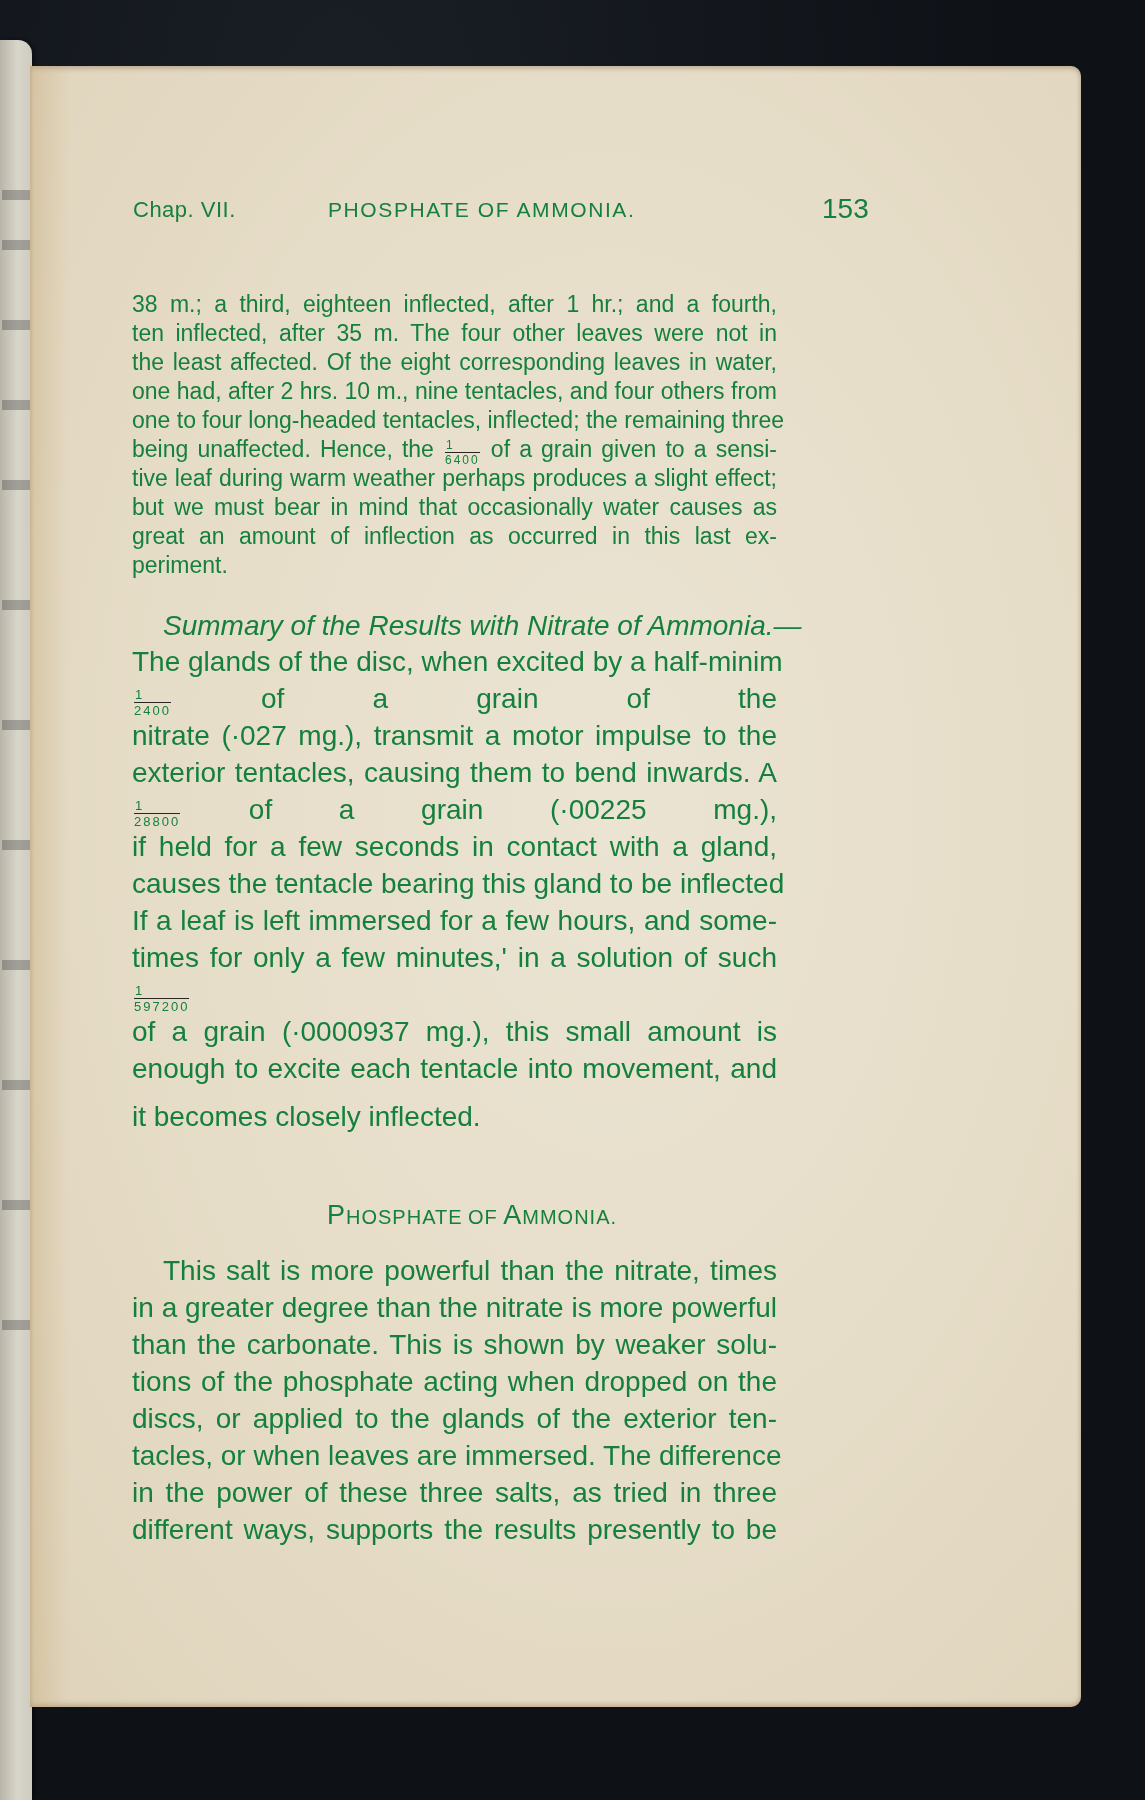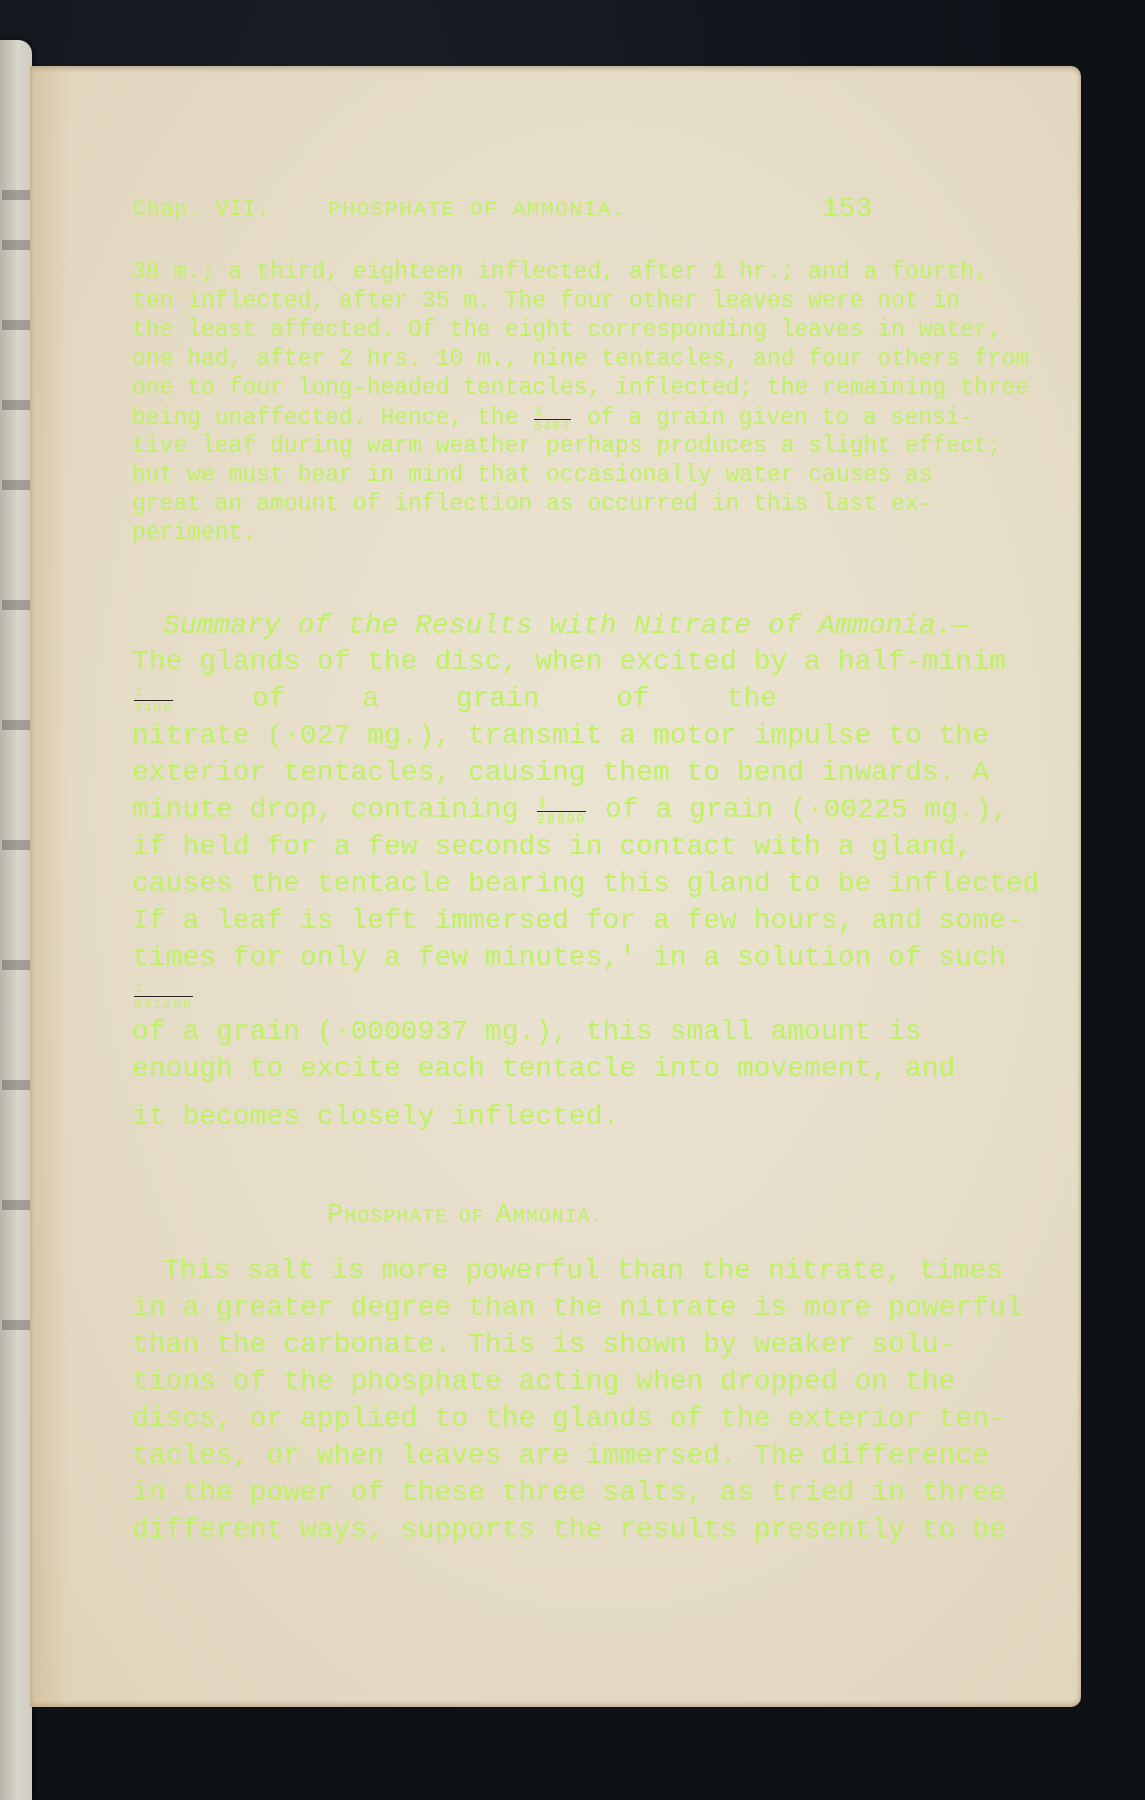--- a/index.html
+++ b/index.html
@@ -30,24 +30,24 @@
         radial-gradient(ellipse at 55% 45%, #ebe4d3 0%, #e6ddc8 55%, #dfd3ba 100%);
       border-top-right-radius: 10px;
       border-bottom-right-radius: 10px;
       box-shadow: inset 0 3px 4px rgba(90,60,30,0.25), inset 0 -3px 4px rgba(110,70,30,0.25);
     }
     .page::before {
       content: ""; position: absolute; left: 0; top: 0; bottom: 0; width: 40px;
       background: linear-gradient(90deg, rgba(200,175,130,0.45), rgba(200,175,130,0));
     }
     .line {
-      position: absolute; white-space: nowrap; color: #bef264;
-      font-family: Liberation Mono, monospace;
+      position: absolute; white-space: nowrap; color: #15803d;
+      font-family: Liberation Sans, sans-serif;
     }
-    .small { font-size: 23px; }
+    .small { font-size: 23px; margin-top: 32px; }
     .large { font-size: 28px; }
     .justify {
       text-align: justify; text-align-last: justify; width: 645px;
     }
     .justify-l { text-align: justify; text-align-last: justify; width: 645px; }
     .header-chap { font-size: 22px; letter-spacing: 0.5px; }
     .header-title { font-size: 21px; letter-spacing: 1.6px; }
     .folio { font-size: 28px; }
     .italic { font-style: italic; }
     .sc-big { font-size: 27px; }
@@ -106,30 +106,29 @@
 <div>
   <div class="line large italic" style="left:163px; top:610px; width:614px; text-align:justify; text-align-last:justify;">Summary of the Results with Nitrate of Ammonia.—</div>
   <div class="line large justify" style="left:132px; top:646px;">The glands of the disc, when excited by a half-minim</div>
   <div class="line large justify" style="left:132px; top:683px;">
     <span class="frac big"><span class="num">1</span><span class="den">2400</span></span>
     <span>of a grain of the</span>
   </div>
   <div class="line large justify" style="left:132px; top:720px;">nitrate (·027 mg.), transmit a motor impulse to the</div>
   <div class="line large justify" style="left:132px; top:757px;">exterior tentacles, causing them to bend inwards. A</div>
   <div class="line large justify" style="left:132px; top:794px;">
-    <span>minute drop, containing</span>
     <span class="frac big"><span class="num">1</span><span class="den">28800</span></span>
     <span>of a grain (·00225 mg.),</span>
   </div>
   <div class="line large justify" style="left:132px; top:831px;">if held for a few seconds in contact with a gland,</div>
   <div class="line large" style="left:132px; top:868px; width:638px; text-align:justify; text-align-last:justify;">causes the tentacle bearing this gland to be inflected</div>
   <div class="line large justify" style="left:132px; top:905px;">If a leaf is left immersed for a few hours, and some-</div>
   <div class="line large justify" style="left:132px; top:942px;">times for only a few minutes,' in a solution of such</div>
   <div class="line large justify" style="left:132px; top:979px;">
-    <span class="frac big"><span class="num">1</span><span class="den">691200</span></span>
+    <span class="frac big"><span class="num">1</span><span class="den">597200</span></span>
   </div>
   <div class="line large justify" style="left:132px; top:1016px;">of a grain (·0000937 mg.), this small amount is</div>
   <div class="line large justify" style="left:132px; top:1053px;">enough to excite each tentacle into movement, and</div>
   <div class="line large" style="left:132px; top:1090px;margin-top:11px;">it becomes closely inflected.</div>
 </div>
 
 <div class="line" style="left:327px; top:1200px; letter-spacing:1px;">
   <span class="sc-big">P</span><span class="sc-small">HOSPHATE</span>
   <span class="sc-small">OF</span>
   <span class="sc-big">A</span><span class="sc-small">MMONIA.</span>

